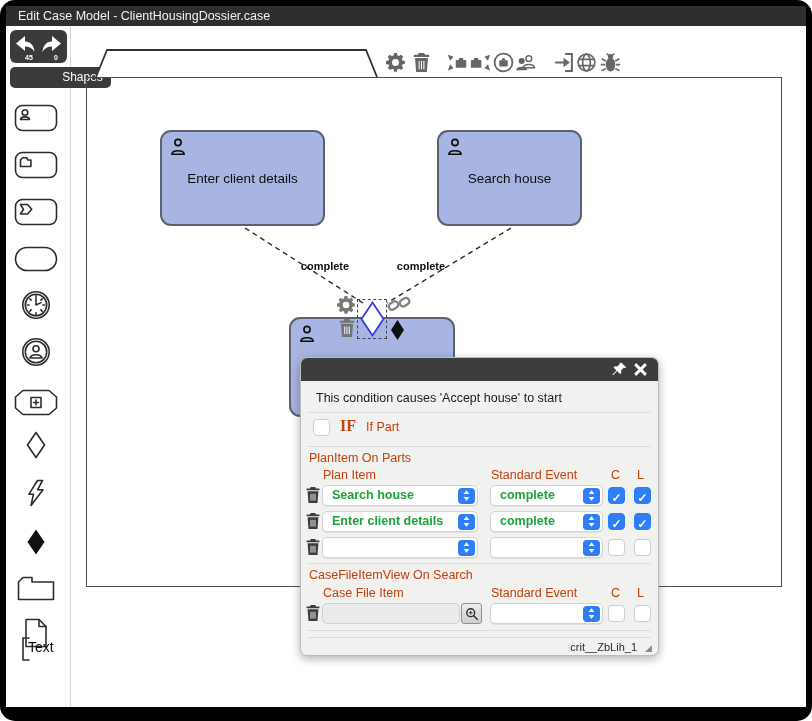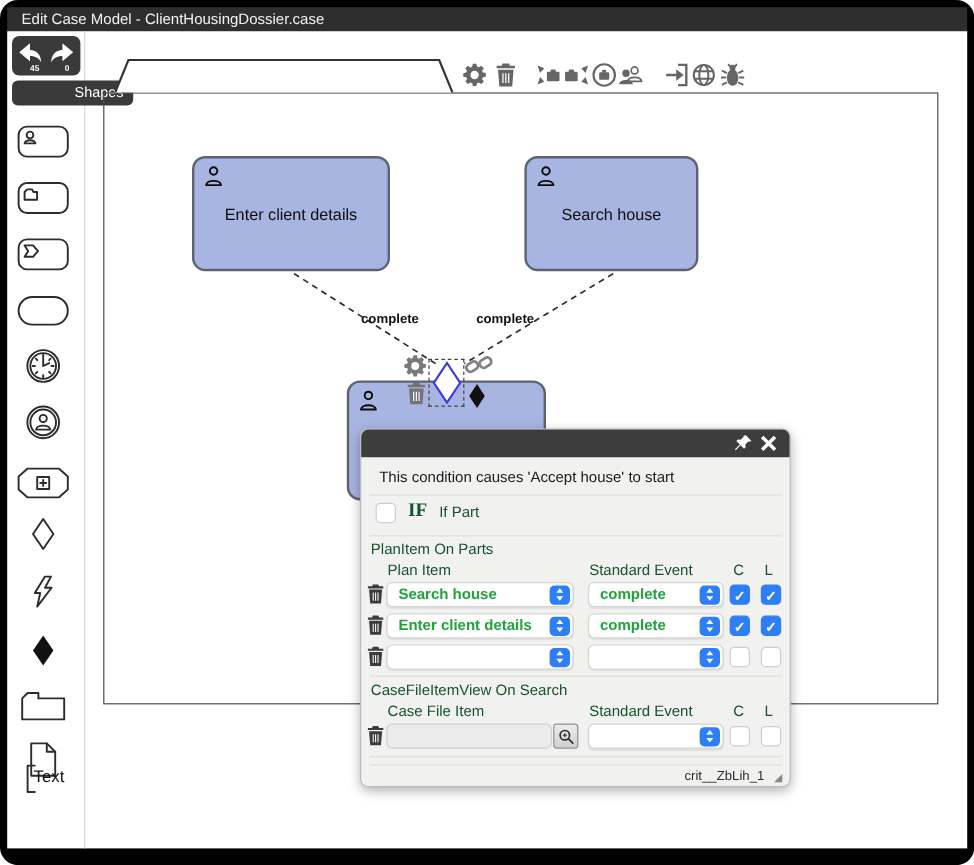--- a/index.html
+++ b/index.html
@@ -44,21 +44,21 @@
   
   .dlg{position:absolute;left:300px;top:357px;width:359px;height:299px;background:var(--dialog-bg,#f1f1f0);
        border:1px solid #bdbdbd;border-radius:7px;box-shadow:0 3px 10px rgba(0,0,0,.3);z-index:10;box-sizing:border-box;}
   .dlg-header{position:absolute;left:0;top:0;right:0;height:23px;background:var(--dialog-header,#3d3d3d);
               border-radius:6px 6px 0 0;}
   .dlg-title{position:absolute;left:12px;top:0;line-height:23px;font-size:12.5px;font-weight:bold;color:#fff;}
   .dlg-pin{position:absolute;right:31px;top:4px;width:15px;height:15px;}
   .dlg-close{position:absolute;right:10px;top:4px;width:15px;height:15px;}
   .dlg-desc{position:absolute;left:15px;top:33px;font-size:12.5px;color:#1b1b1b;}
   .sep{position:absolute;left:7px;right:7px;height:1px;background:#dcdcdc;}
-  .dlg-label{position:absolute;font-size:12.5px;color:#14532d;}
+  .dlg-label{position:absolute;font-size:12.5px;color:#c2410c;}
   .if-kw{font-family:"Liberation Serif",serif;font-weight:bold;font-size:16px;}
   .cb{position:absolute;width:17px;height:17px;border-radius:4px;background:#fff;border:1px solid #cdcdcd;
       box-sizing:border-box;text-align:center;}
   .cb.on{background:var(--accent-blue,#2e7ef7);border-color:var(--accent-blue,#2e7ef7);}
   .cb.on::after{content:"\2713";color:#fff;font-size:12px;font-weight:bold;line-height:15px;}
   .rtrash{position:absolute;width:16px;height:20px;color:#3c3c3c;}
   .rtrash svg{width:100%;height:100%;}
   .select{position:absolute;height:21px;background:#fff;border:1px solid #d4d4d4;border-radius:5px;
           box-shadow:0 1px 1px rgba(0,0,0,.07);box-sizing:border-box;}
   .select .txt{display:block;line-height:19px;padding-left:9px;font-size:12.5px;font-weight:bold;

